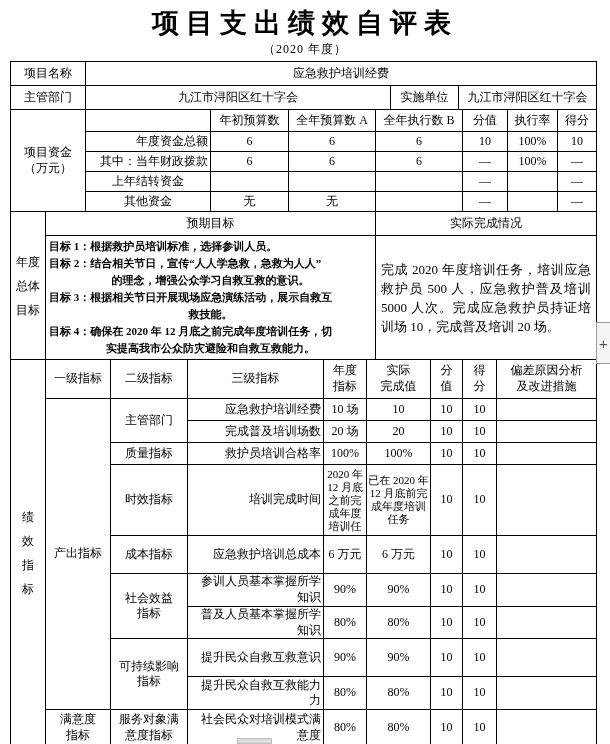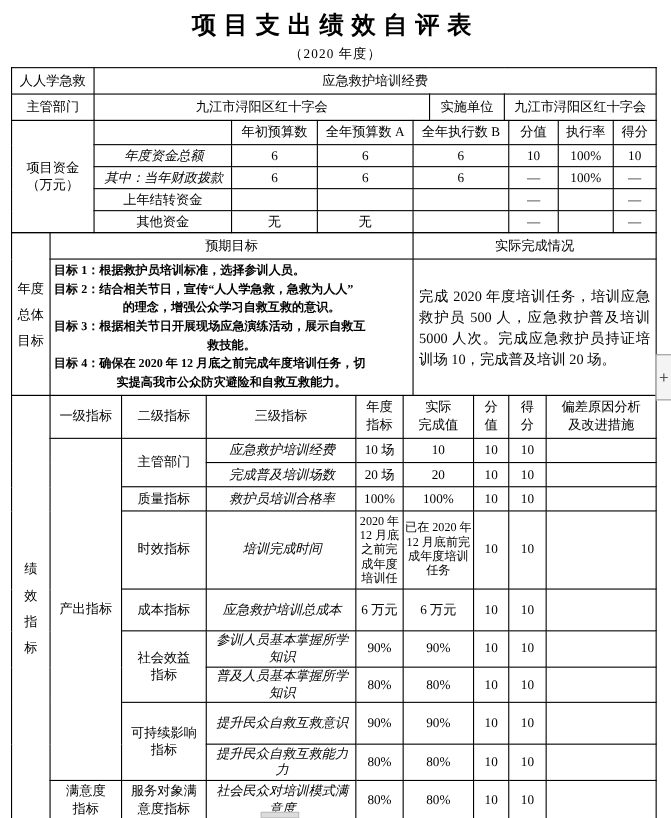--- a/index.html
+++ b/index.html
@@ -1,24 +1,24 @@
 <!DOCTYPE html>
 <html><head>
 <meta charset="utf-8">
 <style>
   html,body{margin:0;padding:0;background:#fff;}
   body{width:610px;height:744px;font-family:"Liberation Serif","DejaVu Serif",serif;color:#000;}
   .doc{position:relative;width:610px;height:744px;overflow:hidden;background:#fff;}
-  .title{margin:6px 0 2px 0;text-align:center;font-size:22px;line-height:34px;letter-spacing:7px;font-weight:600;font-family:Liberation Serif, serif;}
+  .title{margin:6px 0 2px 0;text-align:center;font-size:27px;line-height:34px;letter-spacing:7px;font-weight:600;font-family:Liberation Serif, serif;}
   .subtitle{text-align:center;font-size:12px;line-height:14px;margin-bottom:5px;letter-spacing:1px;}
   table{border-collapse:collapse;table-layout:fixed;width:586px;margin-left:10px;}
   table + table{margin-top:-1px;}
   td{border:1px solid #000;font-size:12px;text-align:center;vertical-align:middle;padding:0 2px;line-height:1.3;overflow:hidden;}
   .pre{white-space:pre-line;text-align:center;}
-  .left{text-align:center;padding-left:4px;font-style:italic;}
+  .left{text-align:right;padding-left:4px;}
   .r23 td{height:23px;}
   .r21 td{height:21px;margin-left:14px;}
   .r19 td{height:19px;}
   .vlabel{white-space:pre-line;line-height:24px;font-size:12px;}
   .goalbody{vertical-align:middle;padding:2px 3px;}
   .goal-line{font-size:11px;line-height:17px;white-space:nowrap;text-align:left;font-weight:bold;}
   .goal-line.center{text-align:center;}
   .actual-cell{text-align:justify;font-size:13px;line-height:19px;padding:4px 5px;vertical-align:middle;}
   .small{font-size:11px;line-height:13px;padding:0 1px;}
   .perf-h td{height:38px;}
@@ -41,21 +41,21 @@
 
   <table>
     <colgroup>
         <col style="width:75px">
         <col style="width:305px">
         <col style="width:68px">
         <col style="width:138px">
       </colgroup>
     <tbody>
         <tr class="r23">
-      <td>人人学急救</td>
+      <td>项目名称</td>
       <td colspan="3">应急救护培训经费</td>
     </tr>
     <tr class="r23">
       <td>主管部门</td>
       <td>九江市浔阳区红十字会</td>
       <td>实施单位</td>
       <td>九江市浔阳区红十字会</td>
     </tr>
   </tbody>
     </table>

